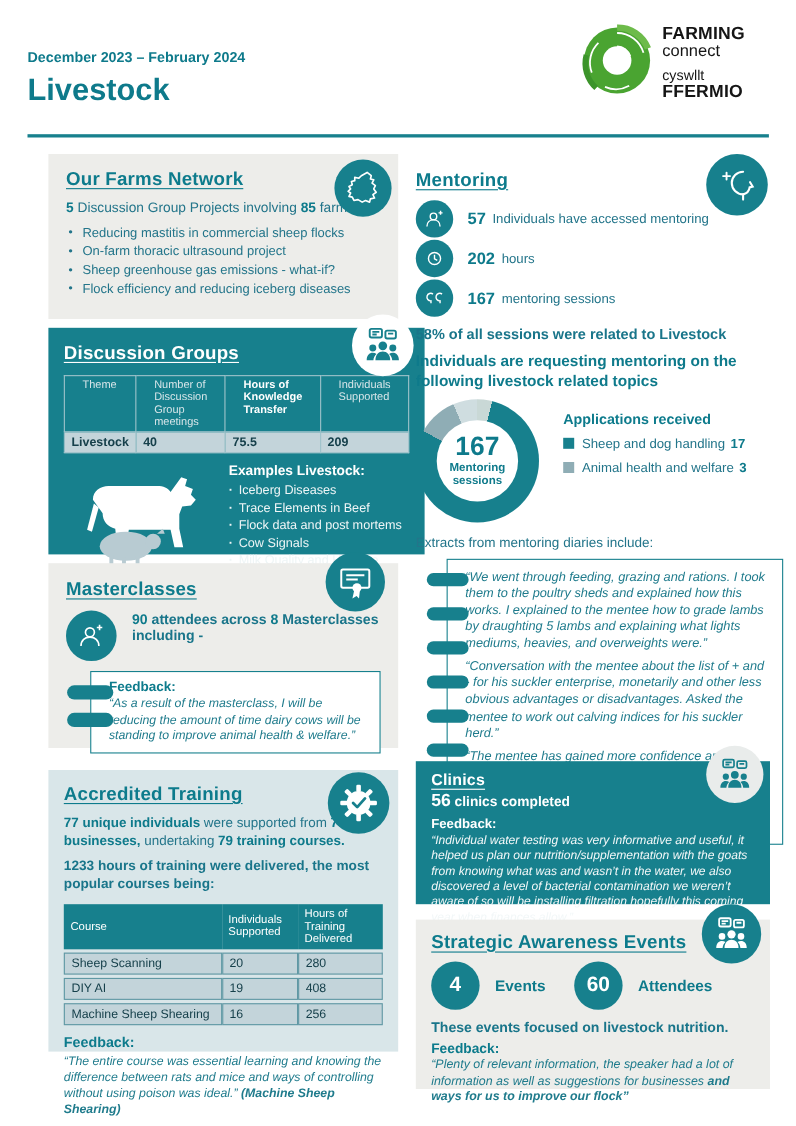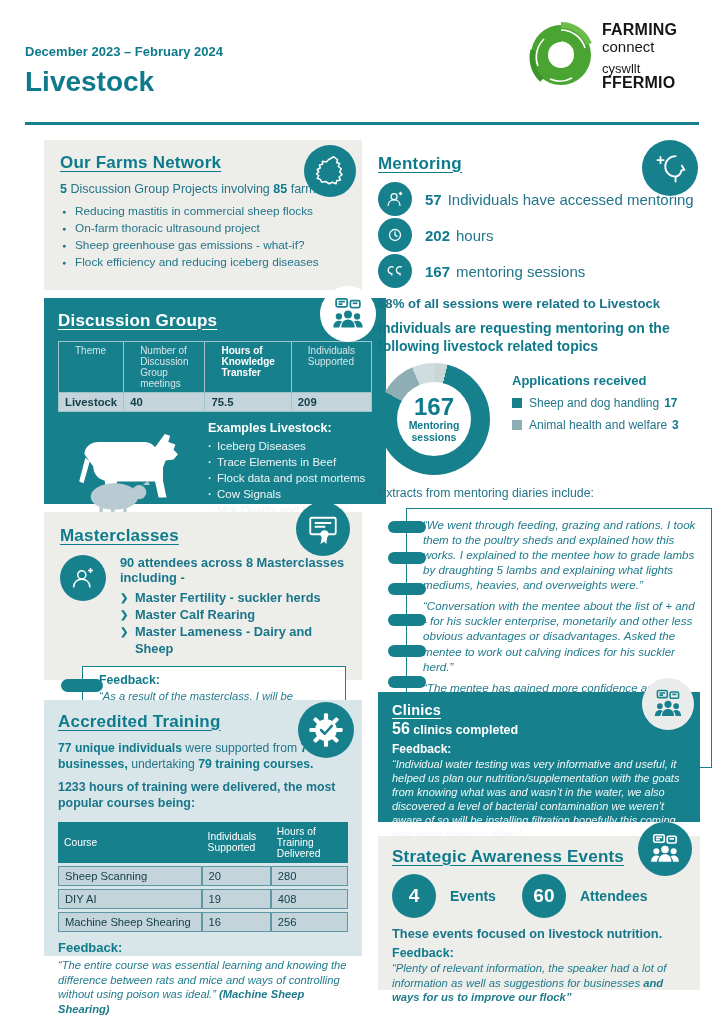--- a/index.html
+++ b/index.html
@@ -67,21 +67,21 @@
   #acc th{background:#17808d;color:#fff;font-size:10.3px;font-weight:400;text-align:left;padding:4px 6px;}
   #acc td{background:#c3d4da;color:#16404b;font-size:11.2px;padding:3px 6px;border:1px solid #5f98a4;}
   #acc .fl{margin-top:5px;font-size:13px;font-weight:800;color:#0d7b8c;}
   #acc .fquote{margin-top:3px;}
   
   #mentor{left:378px;top:140px;width:322px;}
   #mentor h2{margin-top:14px;}
   .stat{display:flex;align-items:center;height:34px;margin-top:2px;}
   .stat .sic{flex:0 0 34px;height:34px;border-radius:50%;background:#17808d;display:flex;align-items:center;justify-content:center;}
   .stat .sv{margin-left:13px;font-size:15px;font-weight:800;color:#0e7a8b;}
-  .stat .sl{margin-left:6px;font-size:15px;}
+  .stat .sl{margin-left:6px;font-size:12px;}
   .note{margin-top:8px;font-size:13.2px;font-weight:600;color:#19758a;}
   .topics{margin-top:9px;font-size:14px;font-weight:800;color:#0e7a8b;line-height:1.25;width:300px;}
   .chartrow{display:flex;margin-top:8px;}
   .donut{position:relative;width:112px;height:112px;border-radius:50%;
          background:conic-gradient(#c9d8d6 0deg 14deg,#17808d 14deg 299deg,#8fadb5 299deg 337deg,#cfdde0 337deg 360deg);}
   .hole{position:absolute;left:19px;top:19px;width:74px;height:74px;border-radius:50%;background:#fff;
         display:flex;flex-direction:column;align-items:center;justify-content:center;}
   .hole .hv{font-size:24px;font-weight:800;color:#0e7a8b;line-height:1;}
   .hole .hl{font-size:10.5px;font-weight:800;color:#0e7a8b;text-align:center;line-height:1.1;margin-top:1px;}
   .legend{margin-left:22px;margin-top:10px;}
@@ -250,25 +250,20 @@
             <circle cx="22" cy="19" r="6.5"></circle>
               <path d="M9 39c0-8.5 6-13 13-13s13 4.5 13 13"></path>
               <path d="M36 8v8M32 12h8"></path>
           </g>
         </svg>
       </span>
       <div class="mc-body">
         <div>
           <span class="num">90</span><span> attendees across </span><span class="num">8</span><span> Masterclasses including -</span>
         </div>
-        <ul>
-          <li>Master Fertility - suckler herds</li>
-          <li>Master Calf Rearing</li>
-          <li>Master Lameness - Dairy and Sheep</li>
-        </ul>
       </div>
     </div>
     <div class="fbox">
       <span class="pill" style="left:-22px;top:12px;width:42px;height:13px;"></span>
       <span class="pill" style="left:-22px;top:37px;width:42px;height:13px;"></span>
       <div class="fl">Feedback:</div>
       <div class="fquote">“As a result of the masterclass, I will be reducing the amount of time dairy cows will be standing to improve animal health &amp; welfare.”</div>
     </div>
   </section>
 

